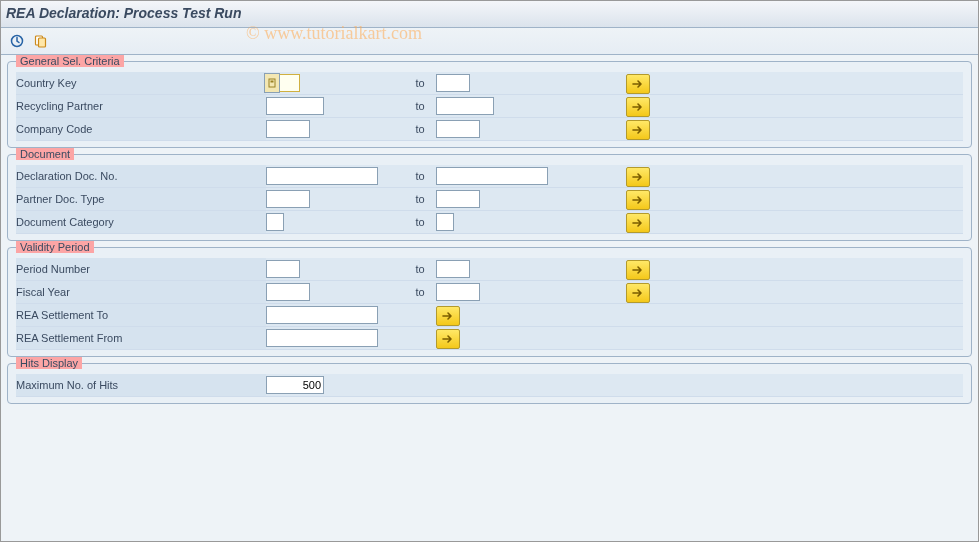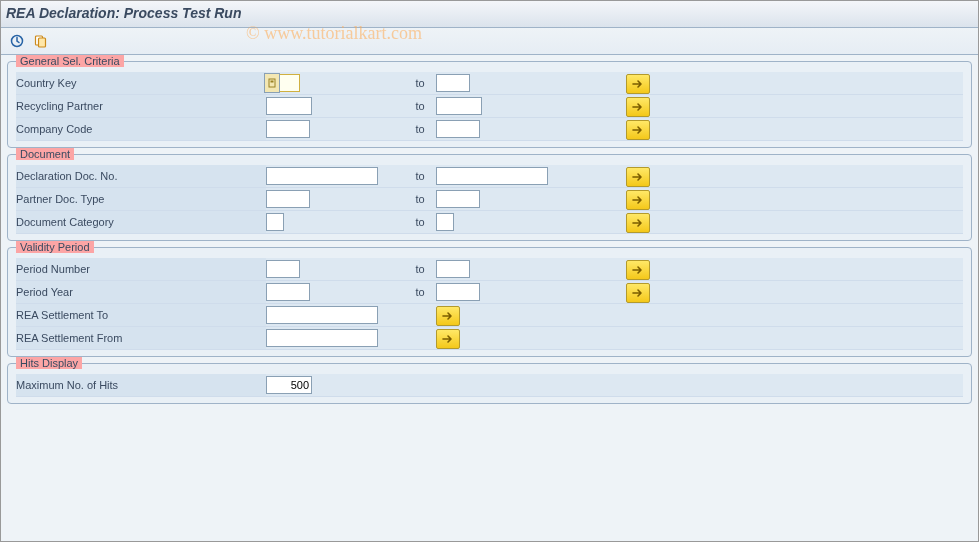--- a/index.html
+++ b/index.html
@@ -104,21 +104,21 @@
     padding: 0 2px;
     font-family: inherit;
     font-size: 11px;
     box-sizing: border-box;
     text-align: left;
   }
   .inp[data-align="right"] { text-align: right; }
   .inp-xs { width: 18px; }
   .inp-s  { width: 34px; }
   .inp-sm { width: 44px; }
-  .inp-m  { width: 46px; }
+  .inp-m  { width: 58px; }
   .inp-l  { width: 112px; }
   .inp-hl { background:#fffff0; border-color:#d0b040; }
   .range-btn {
     width: 22px;
     height: 18px;
     border: 1px solid #b39a2c;
     background: linear-gradient(#ffe867,#f4c81a);
     border-radius: 2px;
     display: flex;
     align-items:center;
@@ -311,21 +311,21 @@
           <div></div>
           <div class="cellwrap">
               <div class="range-btn">
                 <svg width="12" height="10" viewBox="0 0 12 10">
                   <path d="M1 5 H8 M6 2 L9 5 L6 8" fill="none" stroke="#7a5c00" stroke-width="1.6" stroke-linecap="round" stroke-linejoin="round"></path>
                 </svg>
               </div>
             </div>
         </div>
         <div class="row">
-          <div class="lbl">Period Year</div>
+          <div class="lbl">Fiscal Year</div>
           <div class="cellwrap">
               <input class="inp inp-sm" value="" style="">
             </div>
           <div class="to">to</div>
           <div class="cellwrap">
               <input class="inp inp-sm" value="" style="">
             </div>
           <div></div>
           <div class="cellwrap">
               <div class="range-btn">

